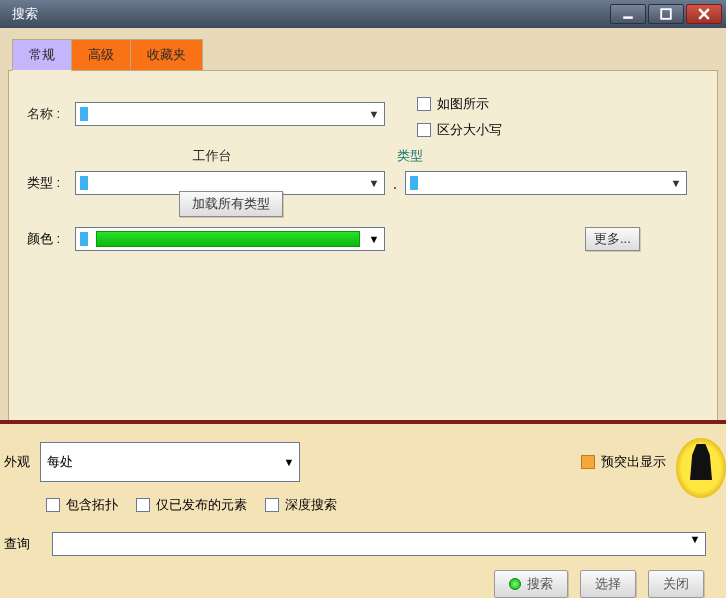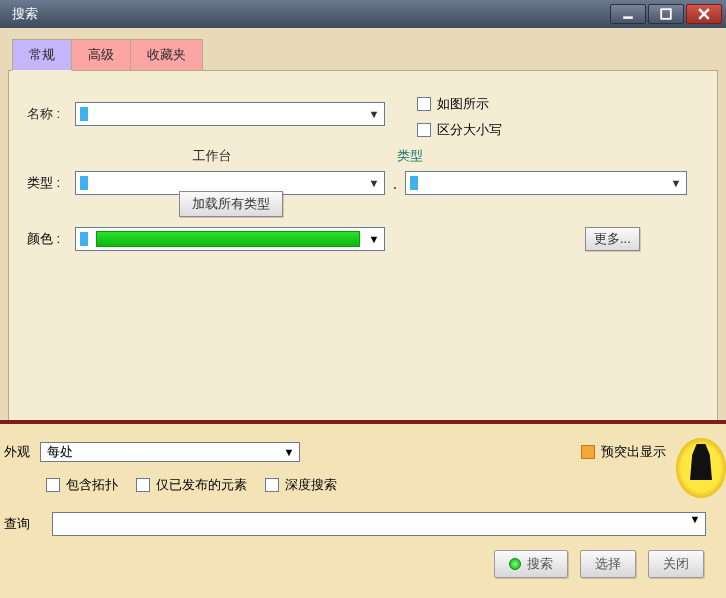--- a/index.html
+++ b/index.html
@@ -6,21 +6,21 @@
   body { width: 726px; height: 598px; background: #e8d9b8; overflow: hidden; position: relative; }
   
   .titlebar { height: 28px; background: linear-gradient(#6b7a8f, #3d4a5c); display: flex; align-items: center; justify-content: space-between; padding: 0 4px; }
   .titlebar .title { color: #fff; font-size: 13px; padding-left: 8px; }
   .titlebar .controls { display: flex; gap: 2px; }
   .win-btn { width: 36px; height: 20px; background: linear-gradient(#7a8599,#4a556b); border: 1px solid #2a3040; display: flex; align-items: center; justify-content: center; color: #fff; font-size: 14px; border-radius: 2px; }
   .win-btn.close { background: linear-gradient(#d0554a,#a03028); border-color: #702018; }
   .win-btn svg { width: 12px; height: 12px; }
 
   .tab-strip { display: flex; padding: 10px 12px 0 12px; gap: 0; }
-  .tab { padding: 6px 16px; border: 1px solid #b8a986; background: #fca5a5; color: #2a2a2a; position: relative; top: 1px; }
+  .tab { padding: 6px 16px; border: 1px solid #b8a986; background: #f97316; color: #2a2a2a; position: relative; top: 1px; }
   .tab.active { background: #c4b5fd; border-bottom: 1px solid #f5ecd4; font-weight: 500; }
   .tab + .tab { border-left: none; }
 
   .panel { margin: 0 8px; border: 1px solid #b8a986; background: #f5ecd4; padding: 24px 18px 100px 18px; height: 380px; }
 
   .row { display: flex; align-items: center; margin-bottom: 14px; }
   .row .lbl { width: 48px; text-align: left; color: #2a2a2a; }
   
   .combo { display: flex; align-items: center; border: 1px solid #6a7a90; background: #fff; height: 24px; }
   .combo.wide { width: 310px; }
@@ -56,21 +56,21 @@
   .color-combo .chip { width: 8px; height: 14px; background: #3fb0f0; margin: 0 4px; }
   .color-swatch { flex: 1; height: 16px; margin: 0 4px; background: linear-gradient(#2de02d,#0ab80a); border: 1px solid #0a9a0a; }
   .color-combo .arrow { width: 20px; text-align: center; font-size: 11px; }
   
   .more-wrap { margin-left: 200px; display: inline-block; }
 
   .lower-panel { position: absolute; left: 0; right: 0; bottom: 0; padding: 18px 10px 8px 0; background: #f5e3b8; height: 178px; border-top: 4px solid #7f1d1d; }
   
   .appearance-row { display: flex; align-items: center; margin-bottom: 14px; }
   .appearance-row .lbl2 { width: 40px; padding-left: 4px; }
-  .appearance-combo { display: flex; align-items: center; border: 1px solid #6a7a90; background: #fff; height: 20px; width: 260px; }
+  .appearance-combo { display: flex; align-items: center; border: 1px solid #6a7a90; background: #fff; height: 40px; width: 260px; }
   .appearance-combo .text { flex: 1; padding: 0 6px; }
   .appearance-combo .arrow { width: 20px; text-align: center; font-size: 11px; }
   .highlight-wrap { margin-left: auto; display: flex; align-items: center; gap: 6px; padding-right: 50px; }
   
   .mascot { position: absolute; right: 0; top: 14px; width: 50px; height: 60px; background: radial-gradient(#ffe640 55%, #e8c020 70%); border-radius: 50%; }
   .mascot::after { content:""; position:absolute; left:14px; top:6px; width:22px; height:36px; background:#111; clip-path: polygon(30% 0,70% 0,90% 30%,100% 100%,0 100%,10% 30%); }
   
   .chk-line { display: flex; align-items: center; gap: 18px; padding-left: 46px; margin-bottom: 18px; }
   .chk-line .item { display: flex; align-items: center; gap: 6px; }
   

